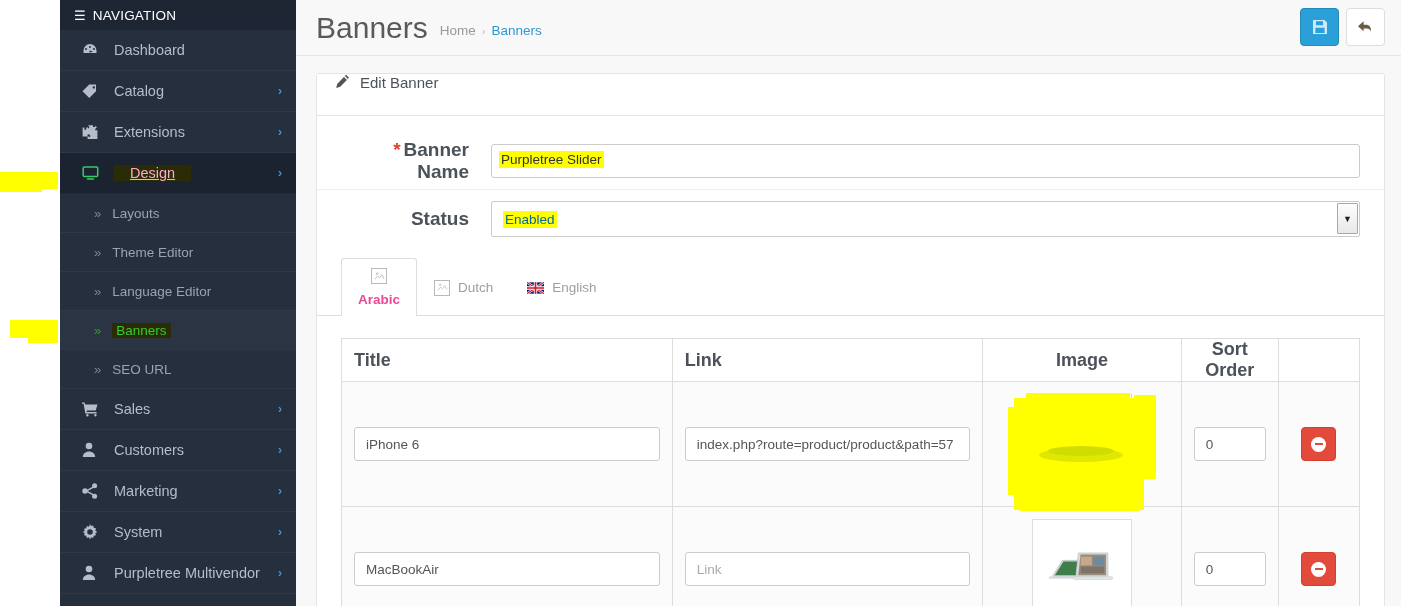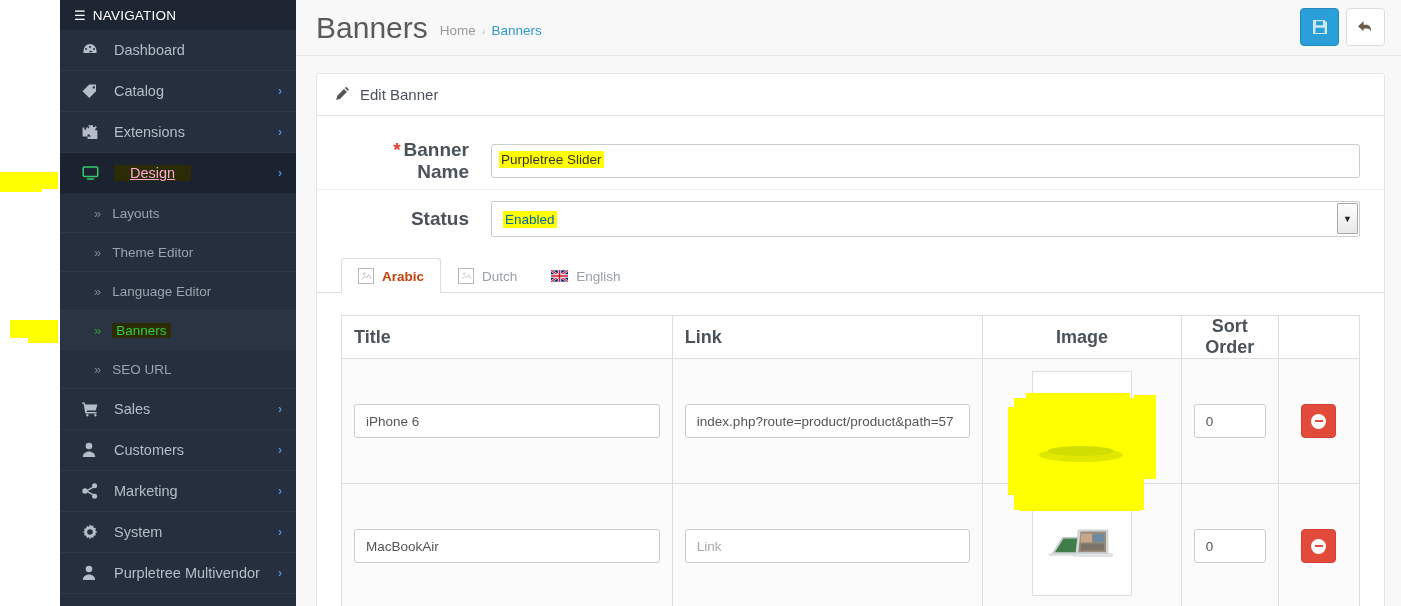--- a/index.html
+++ b/index.html
@@ -94,21 +94,21 @@
   .btn-primary { background:#2a9fd8; border:1px solid #2189bb; color:#fff; }
   .btn-default { background:#fff; border:1px solid #ddd; color:#5a4a3a; }
 
   .panel {
     margin: 17px 16px 0 20px;
     background:#fff; border:1px solid #e4e4e4;
     border-radius:3px;
   }
   .panel-head {
     height: 42px; border-bottom:1px solid #e4e4e4;
-    display:flex; align-items:center; padding-left:18px;
+    display:flex; padding-left:18px;
     font-size:15px; color:#4b5259; background:#fff;
   }
   .panel-head .pencil { margin-right:10px; color:#555; font-size:14px; }
   .panel-body { padding: 16px 0 0 0; }
 
   .form-row { display:flex; align-items:center; padding: 0 24px; min-height:58px; }
   .form-row.bordered { border-bottom:1px solid #eee; }
   .form-label {
     width: 150px; text-align:right; padding-right:22px;
     font-size:19px; font-weight:bold; color:#4b5259;
@@ -140,21 +140,21 @@
 
   
   .tabs { display:flex; padding: 10px 24px 0 24px; border-bottom:1px solid #ddd; margin:0 0 0 0; }
   .tab {
     display:flex; align-items:center; gap:8px;
     padding: 9px 16px; font-size:13.5px;
     border:1px solid transparent; border-bottom:none;
     border-radius:3px 3px 0 0; margin-bottom:-1px;
     color:#9aa0a6; cursor:pointer; white-space:nowrap;
   }
-  .tab.active { background:#fff; border-color:#ddd; color:#c2410c; font-weight:bold; }
+  .tab.active { background:#fff; border-color:#ddd; color:#ec4899; font-weight:bold;flex-direction:column; }
   .broken-img {
     width:16px; height:16px; border:1px solid #b9b9b9; background:#fff;
     display:inline-flex; align-items:center; justify-content:center;
   }
   .flag-uk { width:17px; height:12px; display:inline-block; }
 
   
   .tbl-wrap { padding: 22px 24px 0 24px; }
   table.grid { width:100%; border-collapse:collapse; table-layout:fixed; }
   table.grid th {

